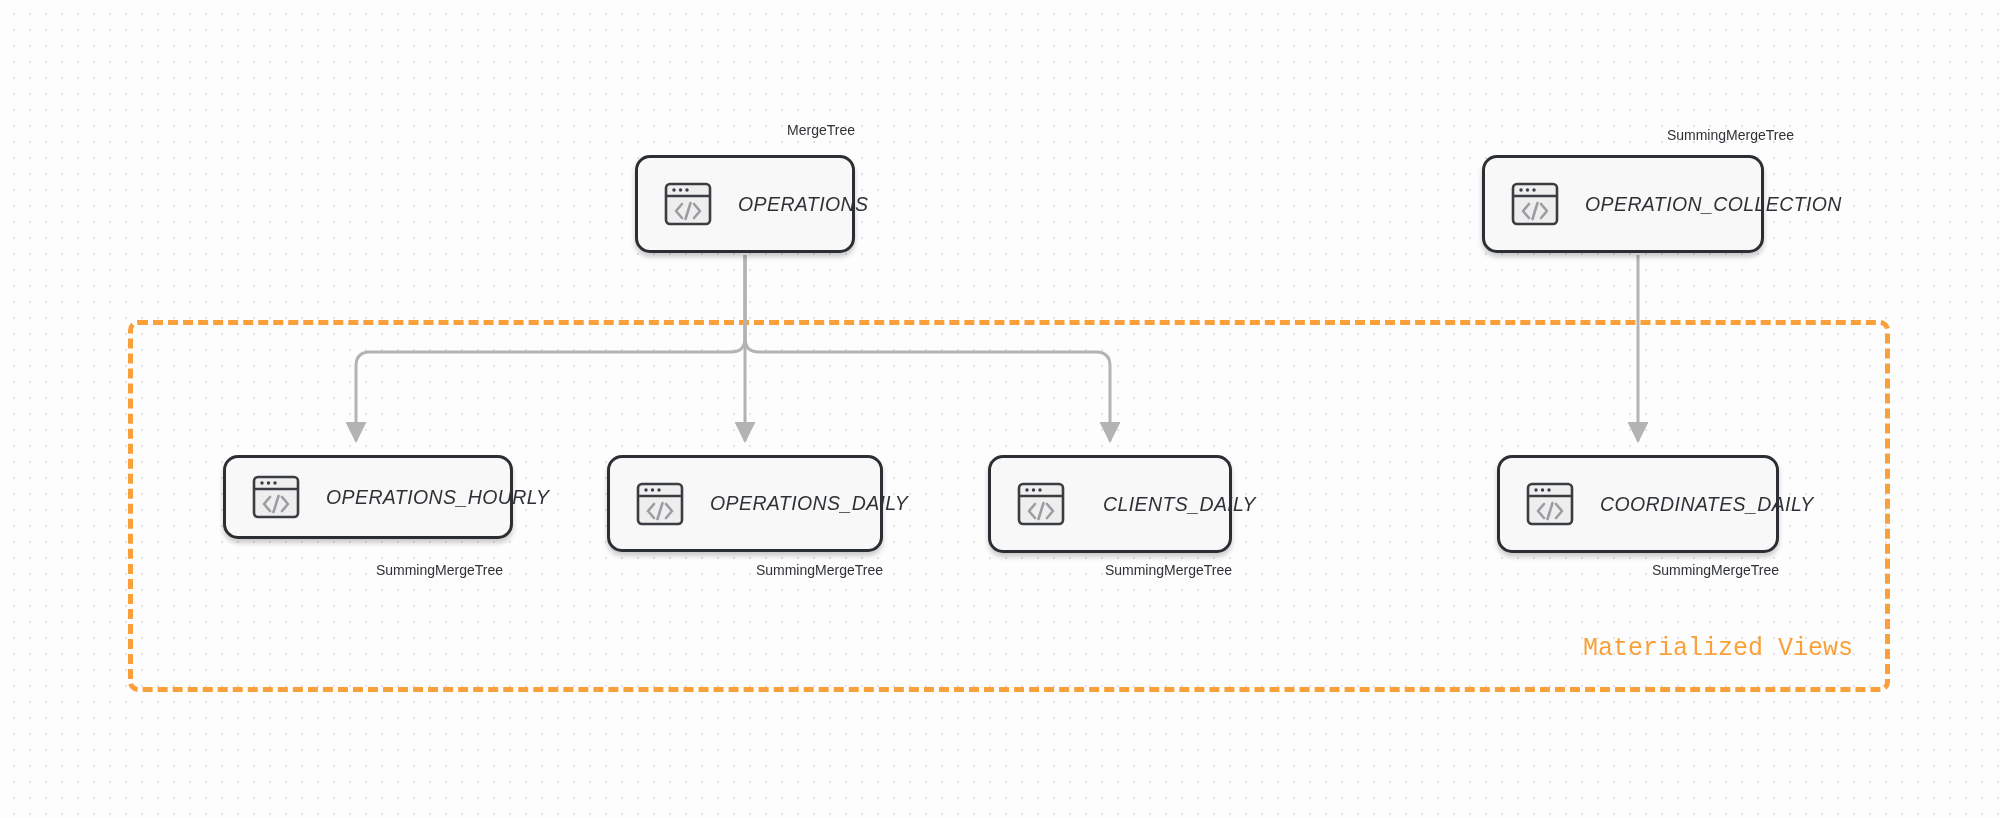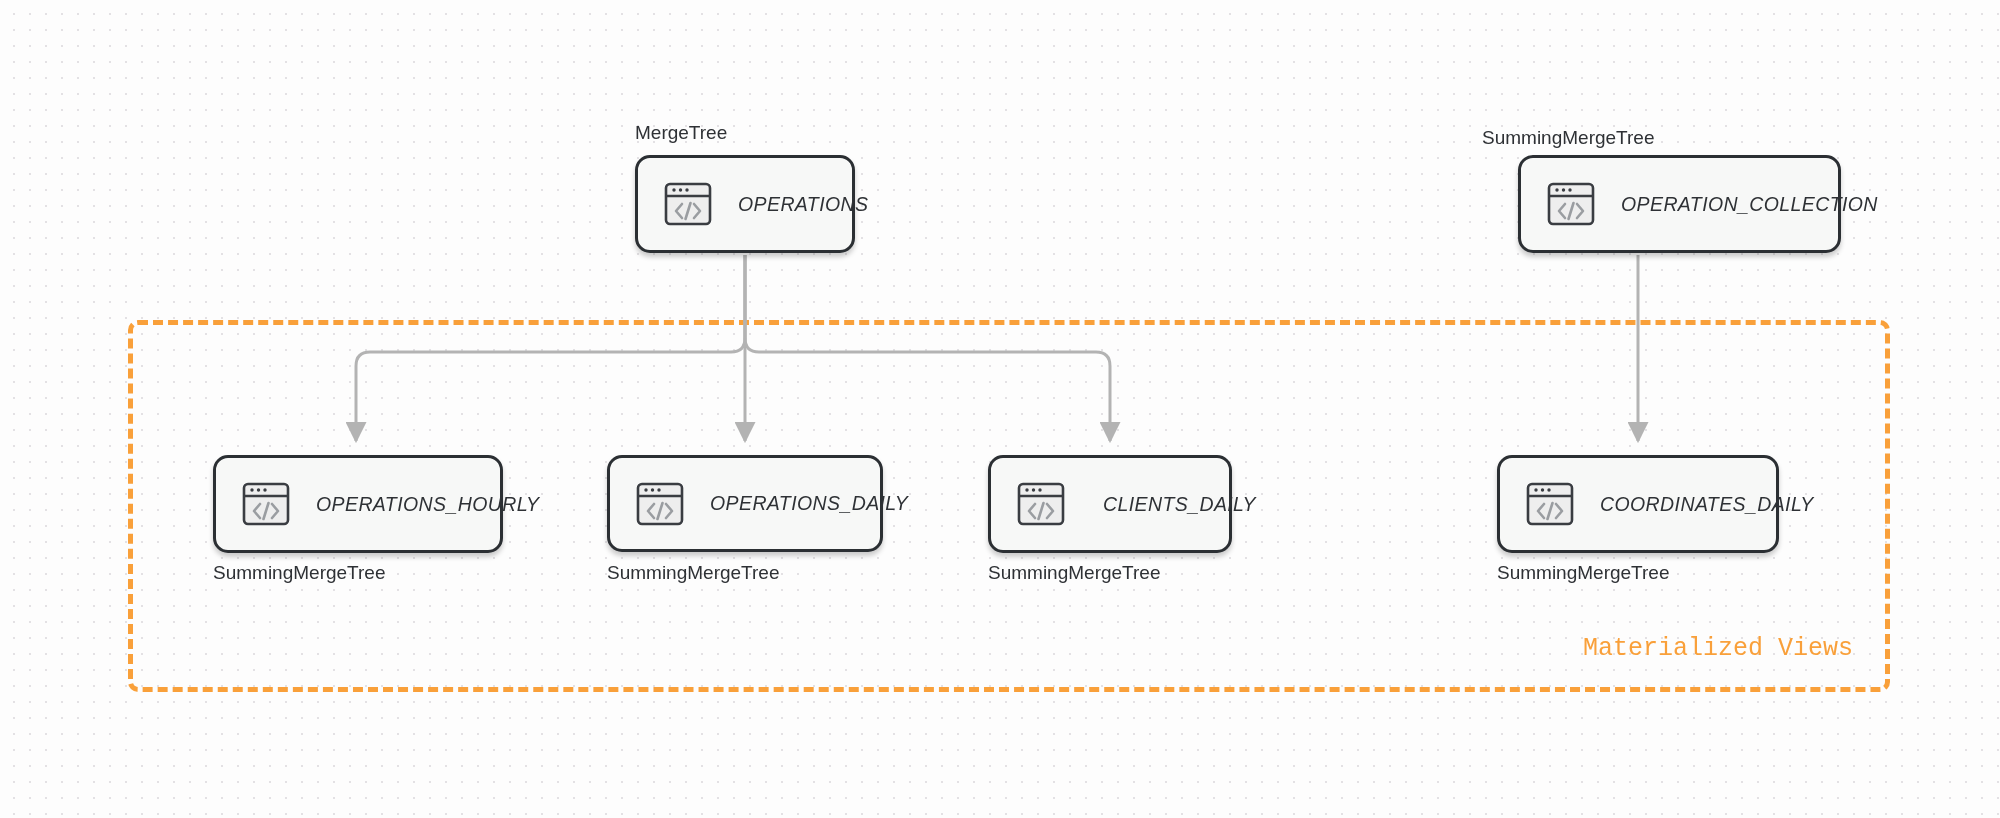--- a/index.html
+++ b/index.html
@@ -72,24 +72,24 @@
     margin-left: 26px;
     font-size: 19.5px;
     font-style: italic;
     color: #2e3135;
     letter-spacing: 0.4px;
     white-space: nowrap;
     font-family: "Liberation Sans", sans-serif;
   }
   .engine-label {
     position: absolute;
-    font-size: 19px;
+    font-size: 14px;
     color: #2e3135;
     white-space: nowrap;
-    text-align: left;
+    text-align: right;
     font-family: "Liberation Sans", sans-serif;
   }
 </style>
 </head>
 <body>
 
 <div id="canvas">
 
   <div id="mv-group">
     <span id="mv-group-label">Materialized Views</span>
@@ -125,35 +125,35 @@
       <circle cx="10" cy="8" r="1.7" fill="#3a3d42"></circle>
       <circle cx="16.5" cy="8" r="1.7" fill="#3a3d42"></circle>
       <circle cx="23" cy="8" r="1.7" fill="#3a3d42"></circle>
       <path d="M 18 22 L 12 29 L 18 36" fill="none" stroke="#9a9da1" stroke-width="2.6" stroke-linecap="round" stroke-linejoin="round"></path>
       <path d="M 30 22 L 36 29 L 30 36" fill="none" stroke="#9a9da1" stroke-width="2.6" stroke-linecap="round" stroke-linejoin="round"></path>
       <line x1="26.5" y1="21" x2="21.5" y2="37" stroke="#9a9da1" stroke-width="2.6" stroke-linecap="round"></line>
     </svg>
     <span class="node-label">OPERATIONS</span>
   </div>
 
-  <div class="node" style="left:1518px; top:155px; width:323px; height:98px;">
+  <div class="node" style="left:1482px; top:155px; width:282px; height:98px;">
     <svg class="node-icon" viewBox="0 0 48 44">
       <rect x="2" y="2" width="44" height="40" rx="4" fill="#eeeeee" stroke="#3a3d42" stroke-width="2.6"></rect>
       <line x1="2" y1="14" x2="46" y2="14" stroke="#3a3d42" stroke-width="2.6"></line>
       <circle cx="10" cy="8" r="1.7" fill="#3a3d42"></circle>
       <circle cx="16.5" cy="8" r="1.7" fill="#3a3d42"></circle>
       <circle cx="23" cy="8" r="1.7" fill="#3a3d42"></circle>
       <path d="M 18 22 L 12 29 L 18 36" fill="none" stroke="#9a9da1" stroke-width="2.6" stroke-linecap="round" stroke-linejoin="round"></path>
       <path d="M 30 22 L 36 29 L 30 36" fill="none" stroke="#9a9da1" stroke-width="2.6" stroke-linecap="round" stroke-linejoin="round"></path>
       <line x1="26.5" y1="21" x2="21.5" y2="37" stroke="#9a9da1" stroke-width="2.6" stroke-linecap="round"></line>
     </svg>
     <span class="node-label">OPERATION_COLLECTION</span>
   </div>
 
-  <div class="node" style="left:213px; top:455px; width:290px; height:98px;">
+  <div class="node" style="left:223px; top:455px; width:290px; height:84px;">
     <svg class="node-icon" viewBox="0 0 48 44">
       <rect x="2" y="2" width="44" height="40" rx="4" fill="#eeeeee" stroke="#3a3d42" stroke-width="2.6"></rect>
       <line x1="2" y1="14" x2="46" y2="14" stroke="#3a3d42" stroke-width="2.6"></line>
       <circle cx="10" cy="8" r="1.7" fill="#3a3d42"></circle>
       <circle cx="16.5" cy="8" r="1.7" fill="#3a3d42"></circle>
       <circle cx="23" cy="8" r="1.7" fill="#3a3d42"></circle>
       <path d="M 18 22 L 12 29 L 18 36" fill="none" stroke="#9a9da1" stroke-width="2.6" stroke-linecap="round" stroke-linejoin="round"></path>
       <path d="M 30 22 L 36 29 L 30 36" fill="none" stroke="#9a9da1" stroke-width="2.6" stroke-linecap="round" stroke-linejoin="round"></path>
       <line x1="26.5" y1="21" x2="21.5" y2="37" stroke="#9a9da1" stroke-width="2.6" stroke-linecap="round"></line>
     </svg>

